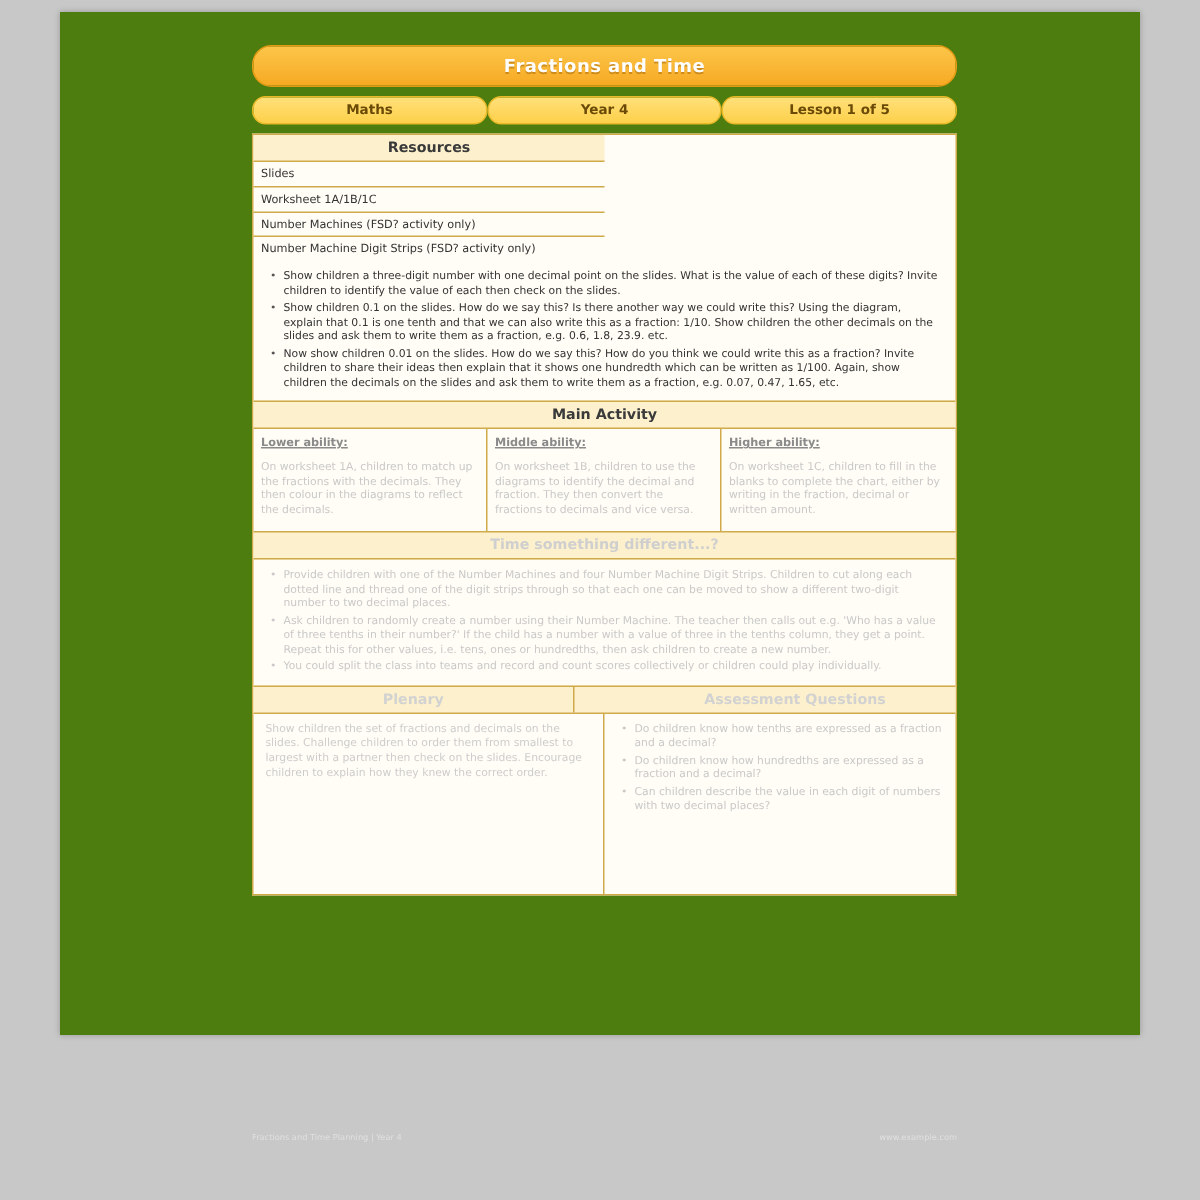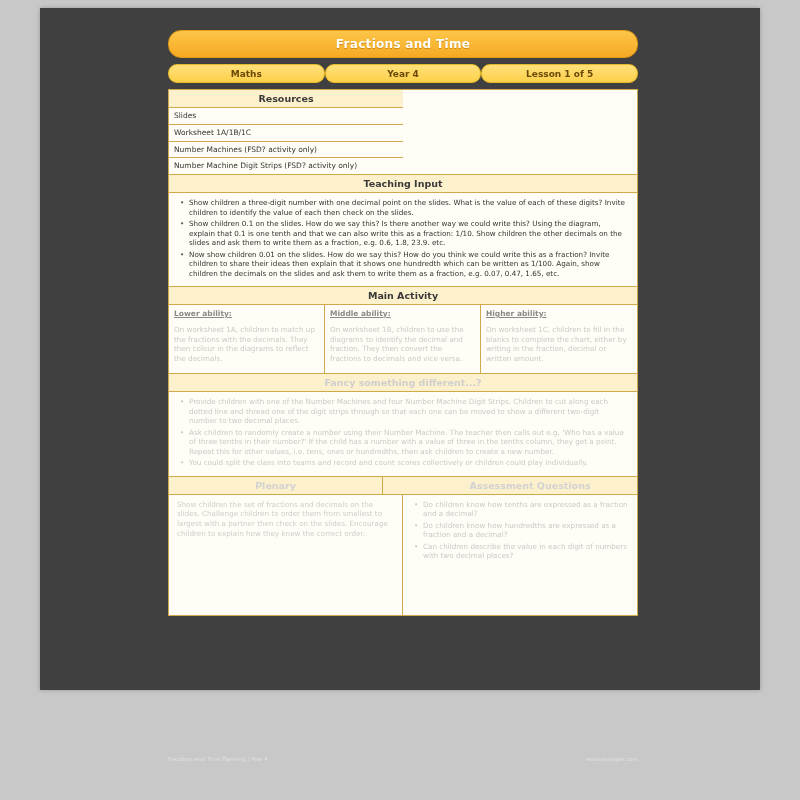--- a/index.html
+++ b/index.html
@@ -12,21 +12,21 @@
     height: 800px;
     font-family: "DejaVu Sans", sans-serif;
     overflow: hidden;
   }
   .page {
     position: absolute;
     left: 40px;
     top: 8px;
     width: 720px;
     height: 682px;
-    background: #404040;
+    background: #4d7c0f;
     box-shadow: 0 0 4px rgba(0,0,0,0.25);
   }
   .sheet {
     position: absolute;
     left: 128px;
     top: 22px;
     width: 470px;
   }
   
   .title-bar {
@@ -225,21 +225,20 @@
       <div class="row2">
         <div class="col-right">
           <div class="hdr">Resources</div>
           <div class="res-line">Slides</div>
           <div class="res-line">Worksheet 1A/1B/1C</div>
           <div class="res-line">Number Machines (FSD? activity only)</div>
           <div class="res-line last">Number Machine Digit Strips (FSD? activity only)</div>
         </div>
       </div>
 
-      <div class="band">Teaching Input</div>
       <ul class="bullets">
         <li>Show children a three-digit number with one decimal point on the slides. What is the value of each of these digits? Invite children to identify the value of each then check on the slides.</li>
         <li>Show children 0.1 on the slides. How do we say this? Is there another way we could write this? Using the diagram, explain that 0.1 is one tenth and that we can also write this as a fraction: 1/10. Show children the other decimals on the slides and ask them to write them as a fraction, e.g. 0.6, 1.8, 23.9. etc.</li>
         <li>Now show children 0.01 on the slides. How do we say this? How do you think we could write this as a fraction? Invite children to share their ideas then explain that it shows one hundredth which can be written as 1/100. Again, show children the decimals on the slides and ask them to write them as a fraction, e.g. 0.07, 0.47, 1.65, etc.</li>
       </ul>
 
       <div class="band">Main Activity</div>
       <div class="three">
         <div class="cell">
           <div class="ab-label">Lower ability:</div>
@@ -248,21 +247,21 @@
         <div class="cell">
           <div class="ab-label">Middle ability:</div>
           <div class="ab-body">On worksheet 1B, children to use the diagrams to identify the decimal and fraction. They then convert the fractions to decimals and vice versa.</div>
         </div>
         <div class="cell">
           <div class="ab-label">Higher ability:</div>
           <div class="ab-body">On worksheet 1C, children to fill in the blanks to complete the chart, either by writing in the fraction, decimal or written amount.</div>
         </div>
       </div>
 
-      <div class="band faded">Fancy something different...?</div>
+      <div class="band faded">Time something different...?</div>
       <ul class="bullets grey">
         <li>Provide children with one of the Number Machines and four Number Machine Digit Strips. Children to cut along each dotted line and thread one of the digit strips through so that each one can be moved to show a different two-digit number to two decimal places.</li>
         <li>Ask children to randomly create a number using their Number Machine. The teacher then calls out e.g. 'Who has a value of three tenths in their number?' If the child has a number with a value of three in the tenths column, they get a point. Repeat this for other values, i.e. tens, ones or hundredths, then ask children to create a new number.</li>
         <li>You could split the class into teams and record and count scores collectively or children could play individually.</li>
       </ul>
 
       <div class="two-bands">
         <div>Plenary</div>
         <div>Assessment Questions</div>
       </div>

